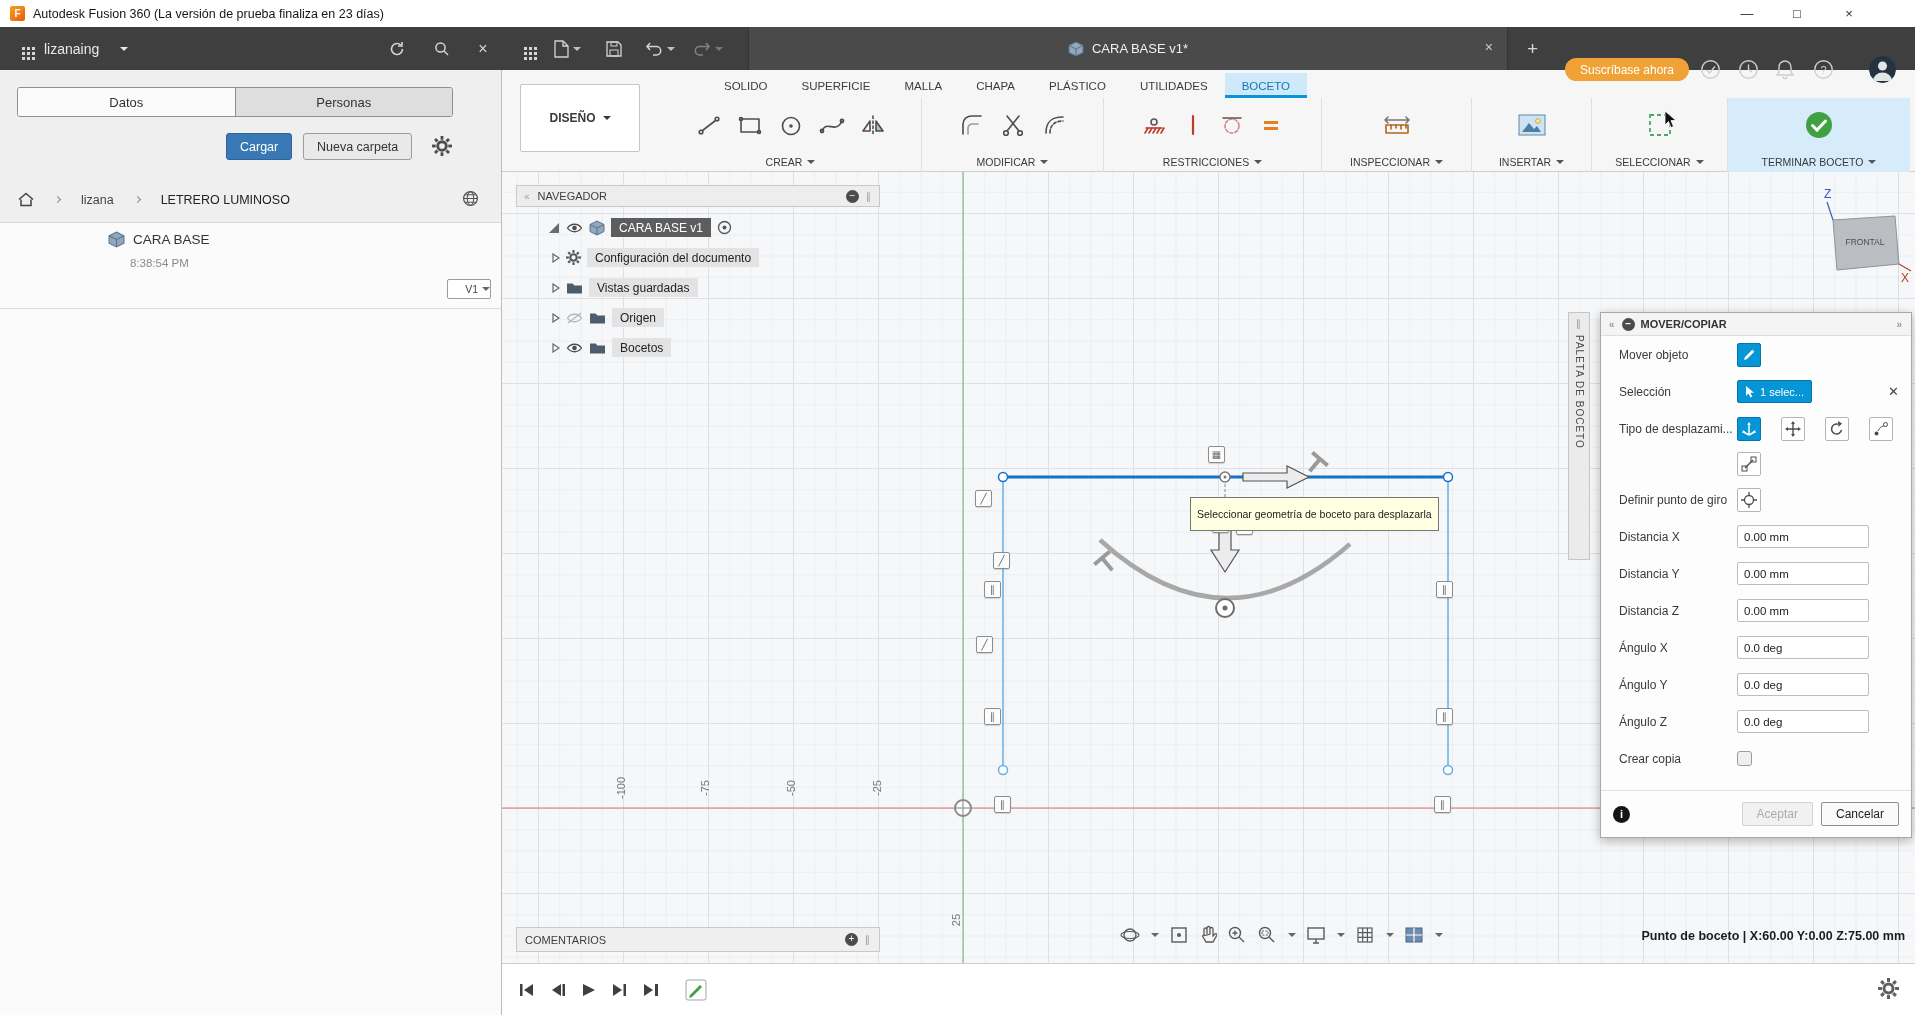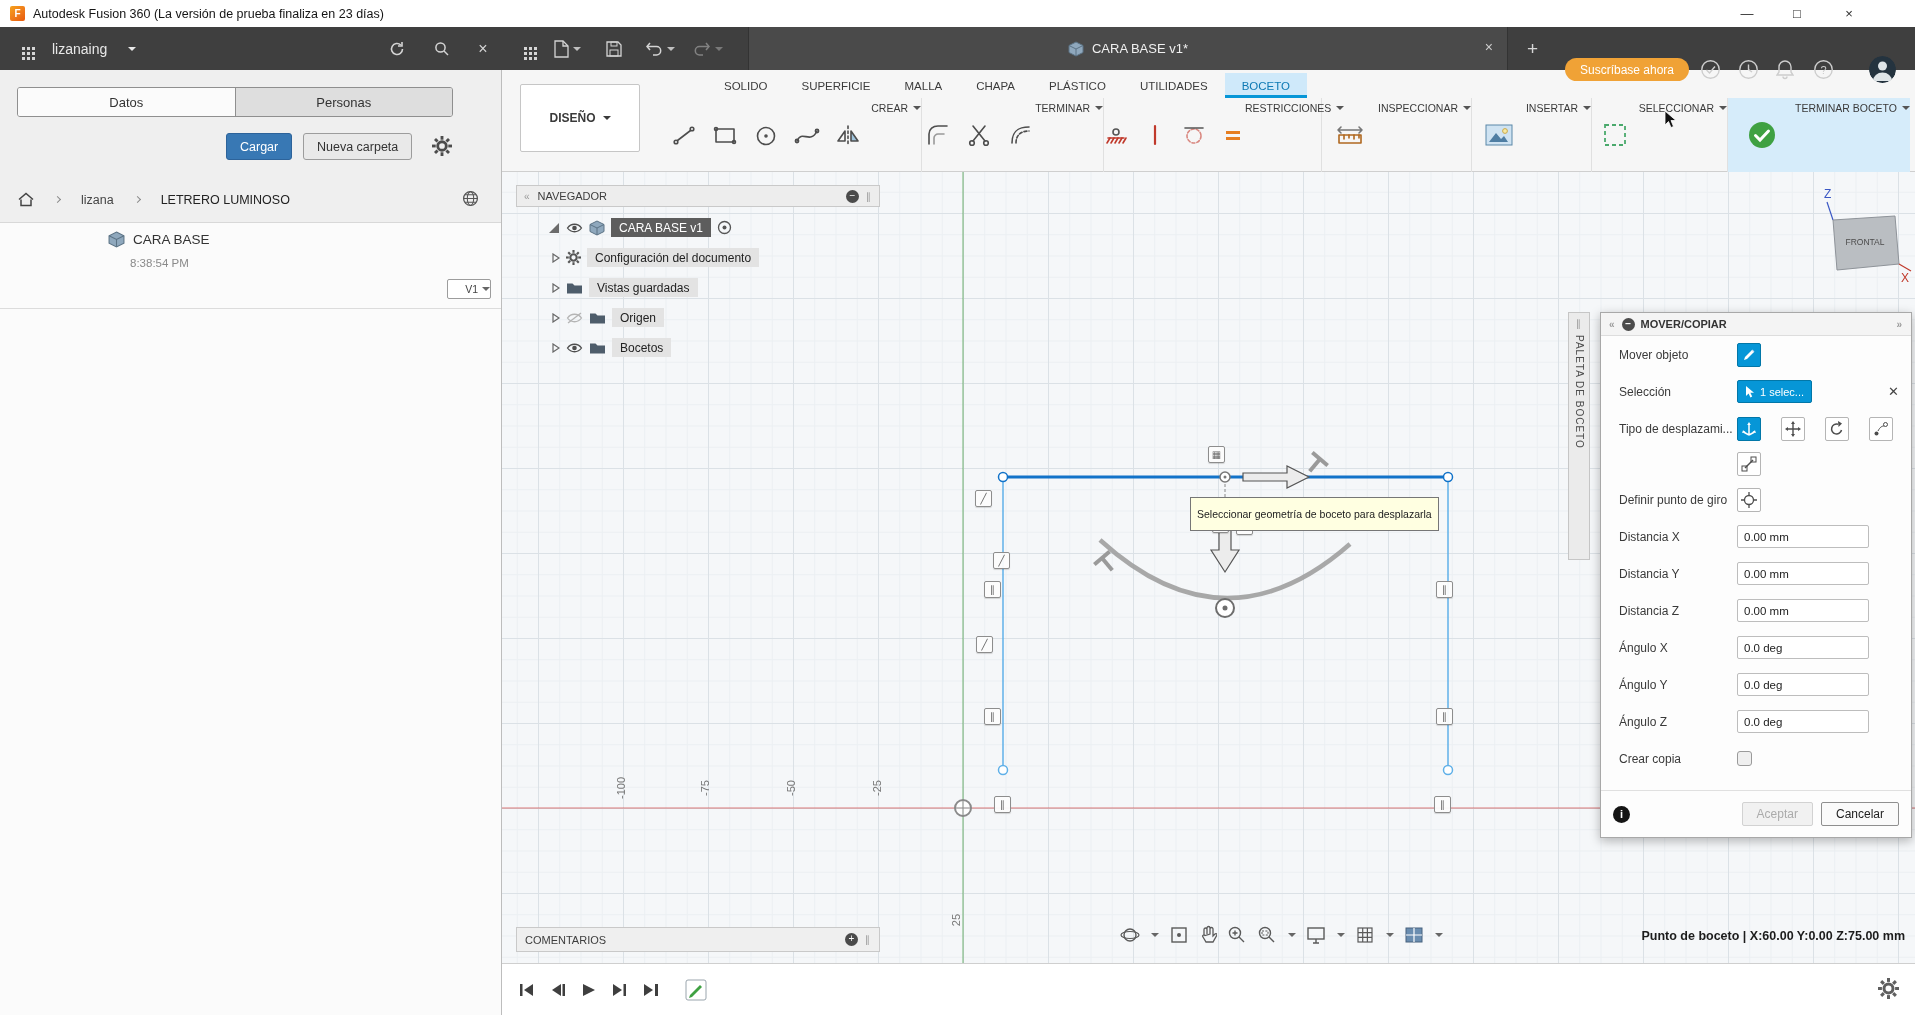--- a/index.html
+++ b/index.html
@@ -40,21 +40,21 @@
 .itemtime{position:absolute;left:130px;top:34px;font-size:11.5px;color:#8a8a8a}
 .vbox{position:absolute;right:10px;top:56px;width:44px;height:20px;border:1px solid #9c9c9c;background:#fff;border-radius:2px;display:flex;align-items:center;justify-content:flex-end;gap:4px;font-size:10.5px;color:#444}
 .carddiv{position:absolute;left:0;top:85px;width:501px;border-bottom:1px solid #dcdcdc}
 
 #ribbon{position:absolute;left:502px;top:70px;width:1413px;height:102px;background:#f6f6f6;border-bottom:1px solid #cfcfcf;z-index:20}
 .design{position:absolute;left:18px;top:14px;width:120px;height:68px;background:#fff;border:1px solid #c6c6c6;border-radius:2px;display:flex;align-items:center;justify-content:center;gap:7px;font-size:12px;font-weight:bold;color:#3a3a3a}
 #rtabs{position:absolute;left:205px;top:3px;display:flex;height:25px}
 .rtab{padding:0 17px;display:flex;align-items:center;font-size:11.5px;color:#3c3c3c}
 .rtab.active{background:#cfe9fa;color:#0d79b4;box-shadow:inset 0 -3px 0 #0696d7}
 #rgroups{position:absolute;left:158px;top:28px;height:74px;display:flex}
-.rg{display:flex;flex-direction:row;border-right:1px solid #e0e0e0;height:100%}
+.rg{display:flex;flex-direction:column;border-right:1px solid #e0e0e0;height:100%}
 .rg-icons{flex:1;display:flex;align-items:center;justify-content:center;gap:15px}
 .rg-label{height:20px;display:flex;align-items:center;justify-content:center;gap:5px;font-size:10.5px;color:#3a3a3a}
 .rg-label .cdn{border-top-width:4px;color:#555}
 .tsvg{fill:none;stroke:#4d4d4d;stroke-width:1.6;stroke-linecap:round;stroke-linejoin:round}
 .terminar{background:#d6ecfa;border-right:none}
 
 #canvas{position:absolute;left:502px;top:172px;width:1413px;height:791px;z-index:10;background-color:#f5f7f9;background-image:linear-gradient(to right,#dbe1e6 1px,transparent 1px),linear-gradient(to bottom,#dbe1e6 1px,transparent 1px),linear-gradient(to right,#ebeff2 1px,transparent 1px),linear-gradient(to bottom,#ebeff2 1px,transparent 1px);background-size:85px 85px,85px 85px,21.25px 21.25px,21.25px 21.25px;background-position:36px 41px,36px 41px,14.75px 19.75px,14.75px 19.75px}
 #sketchsvg{position:absolute;left:0;top:0;z-index:4}
 .chip{position:absolute;width:17px;height:17px;background:rgba(252,252,252,.95);border:1px solid #8d8d8d;border-radius:2px;display:flex;align-items:center;justify-content:center;font-size:10px;color:#666;box-shadow:0 1px 1px rgba(0,0,0,.15);z-index:5}
 .tip{position:absolute;left:688px;top:325px;height:18px;background:#ffffe1;border:1px solid #767676;font-size:10.5px;color:#222;display:flex;align-items:center;padding:16px 6px;white-space:nowrap;z-index:6}
@@ -109,21 +109,21 @@
       </span>
     <span class="winbtn" style="left:1826px">
         <span>×</span>
       </span>
   </div>
 
   <div id="appbar">
     <span class="aico" style="left:12px;width:22px">
         <span class="dot9"></span>
       </span>
-    <span class="aico user" style="left:52px;width:auto;gap:21px">
+    <span class="aico user" style="left:44px;width:auto;gap:21px">
         <span>lizanaing</span>
         <span class="cdn"></span>
       </span>
     <span class="aico" style="left:386px;width:22px">
         <svg width="16" height="16">
           <path d="M13.5 8a5.5 5.5 0 1 1-1.7-4" fill="none" stroke="#d4d4d4" stroke-width="1.6"></path>
           <path d="M13 1v4h-4" fill="none" stroke="#d4d4d4" stroke-width="1.6"></path>
         </svg>
       </span>
     <span class="aico" style="left:430px;width:22px">
@@ -366,21 +366,21 @@
               </svg>
             </span>
           <span>
               <svg class="tsvg" width="26" height="26">
                 <path d="M5 21C5 9 11 5 22 5"></path>
                 <path d="M9 21c0-8 5-12 13-12" stroke-dasharray="3 2"></path>
               </svg>
             </span>
         </div>
         <div class="rg-label">
-            <span>TERMINAR</span>
+            <span>MODIFICAR</span>
             <span class="cdn"></span>
           </div>
       </div>
       <div class="rg" style="width:218px">
         <div class="rg-icons">
           <span>
               <svg class="tsvg" width="24" height="24" style="stroke:#c0392b">
                 <path d="M4 15h16"></path>
                 <path d="M6 15l-3 5M10 15l-3 5M14 15l-3 5M18 15l-3 5M22 15l-3 5"></path>
                 <circle cx="12" cy="9" r="3" style="stroke:#555"></circle>

